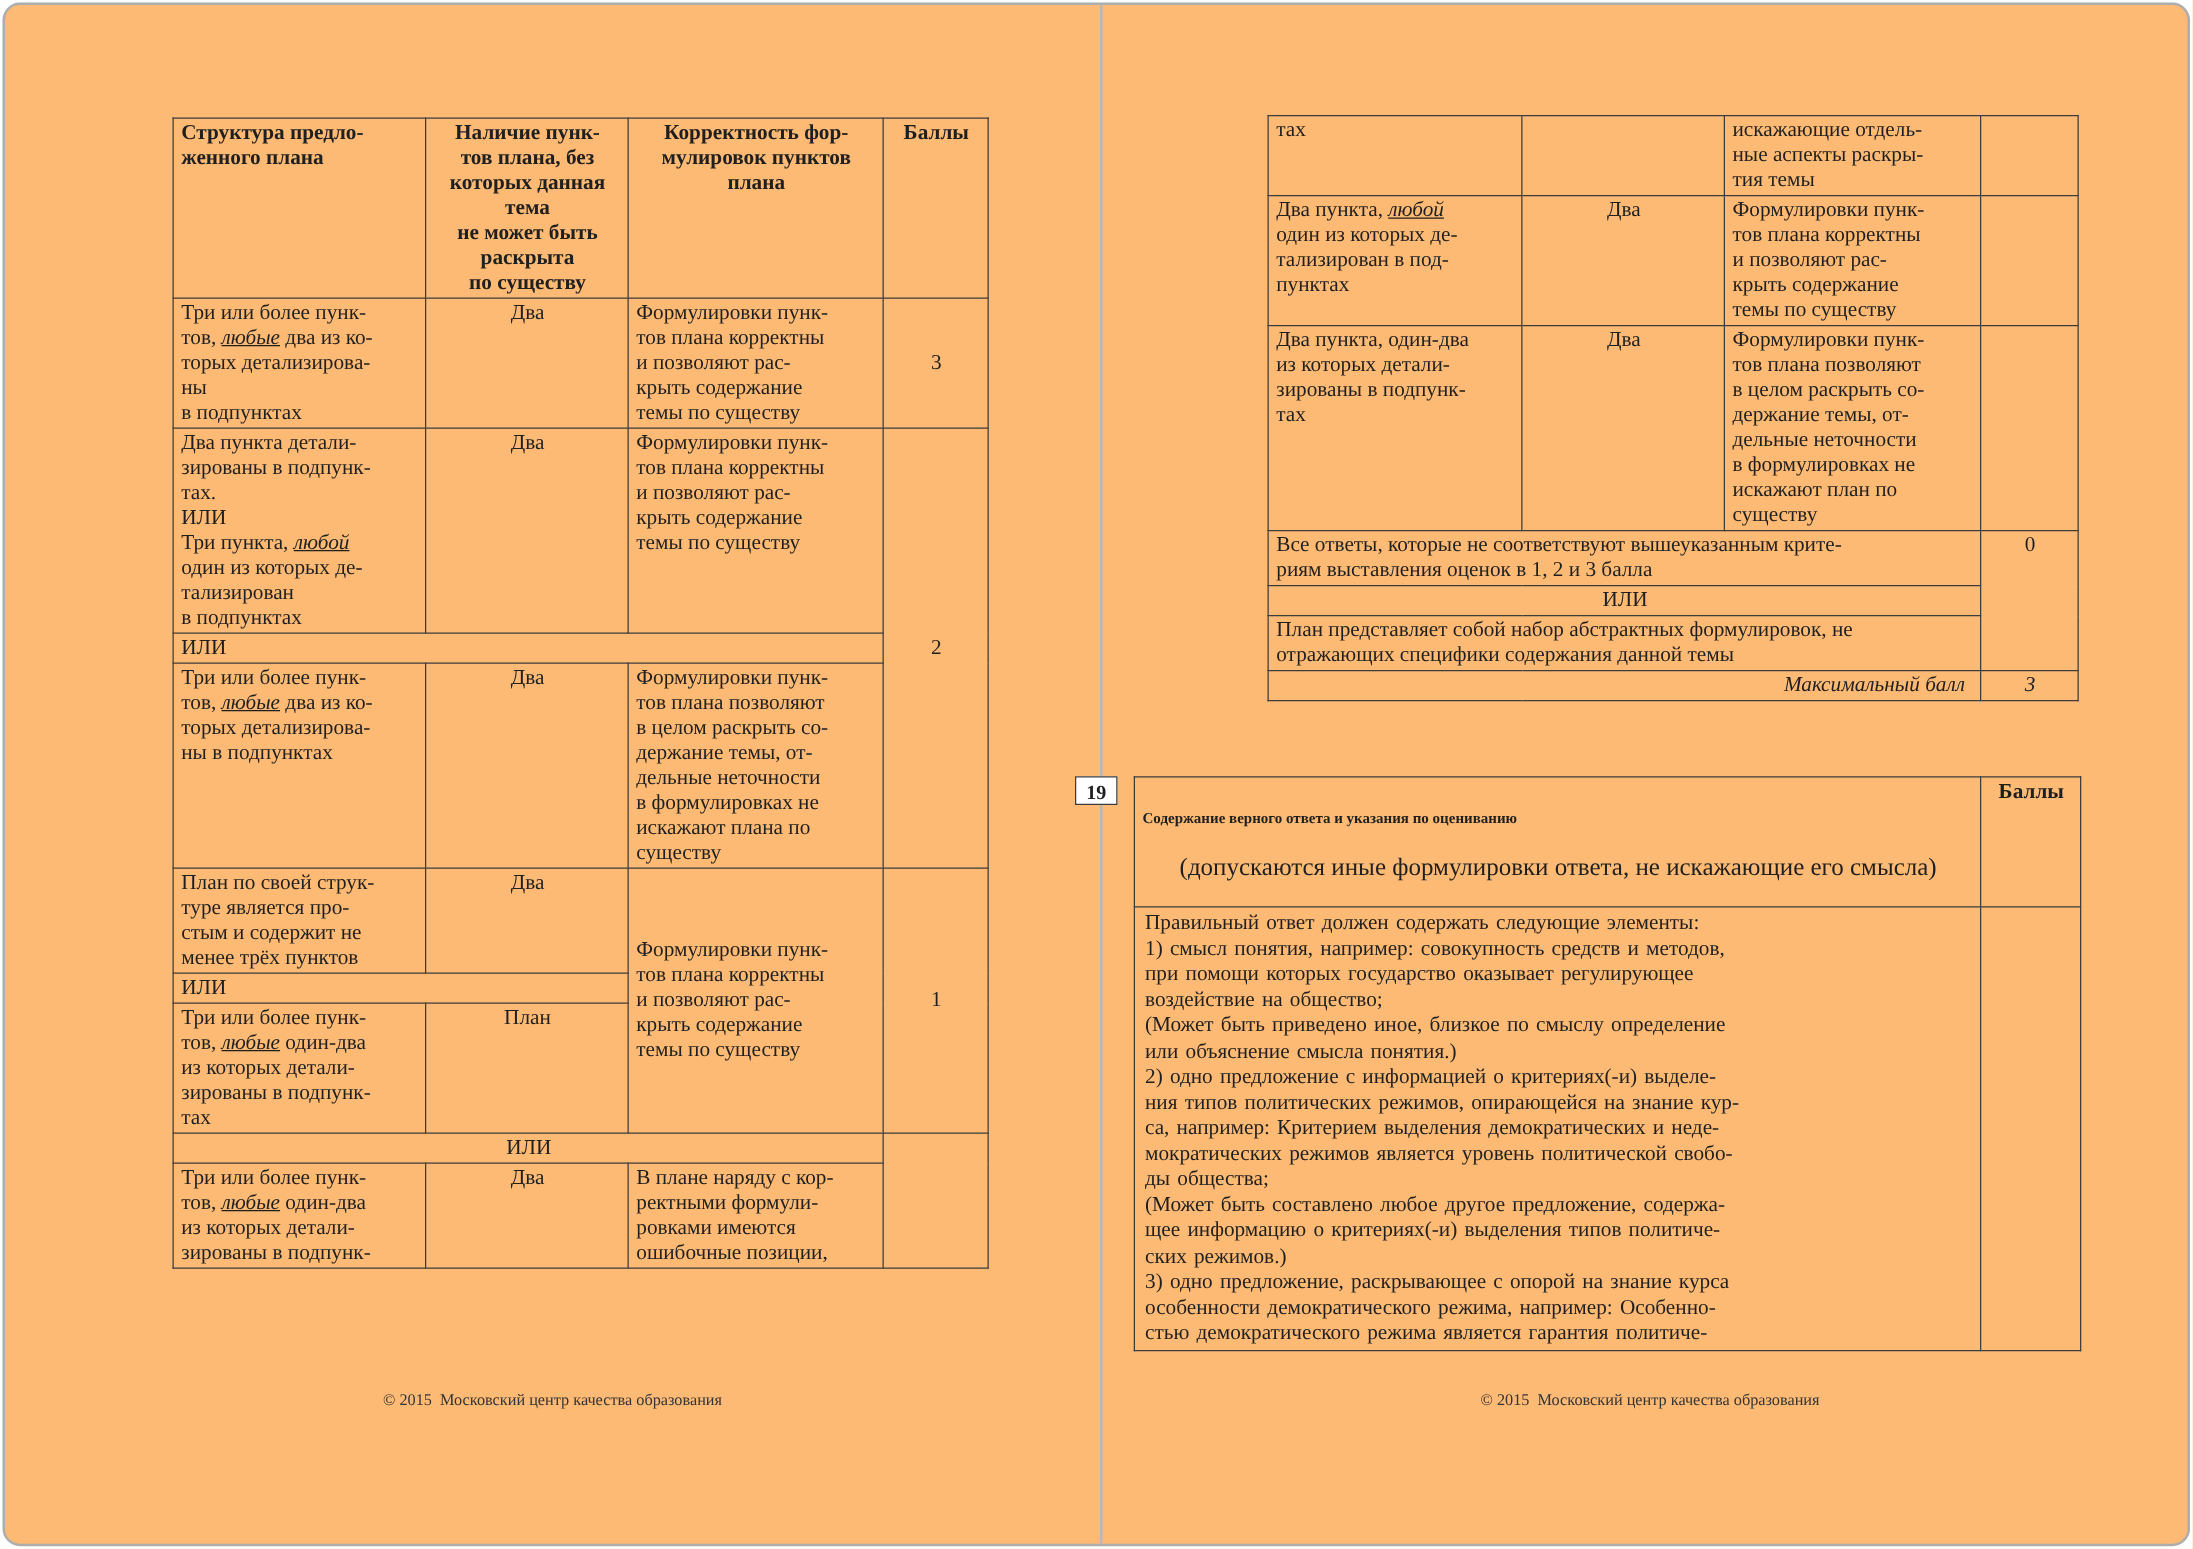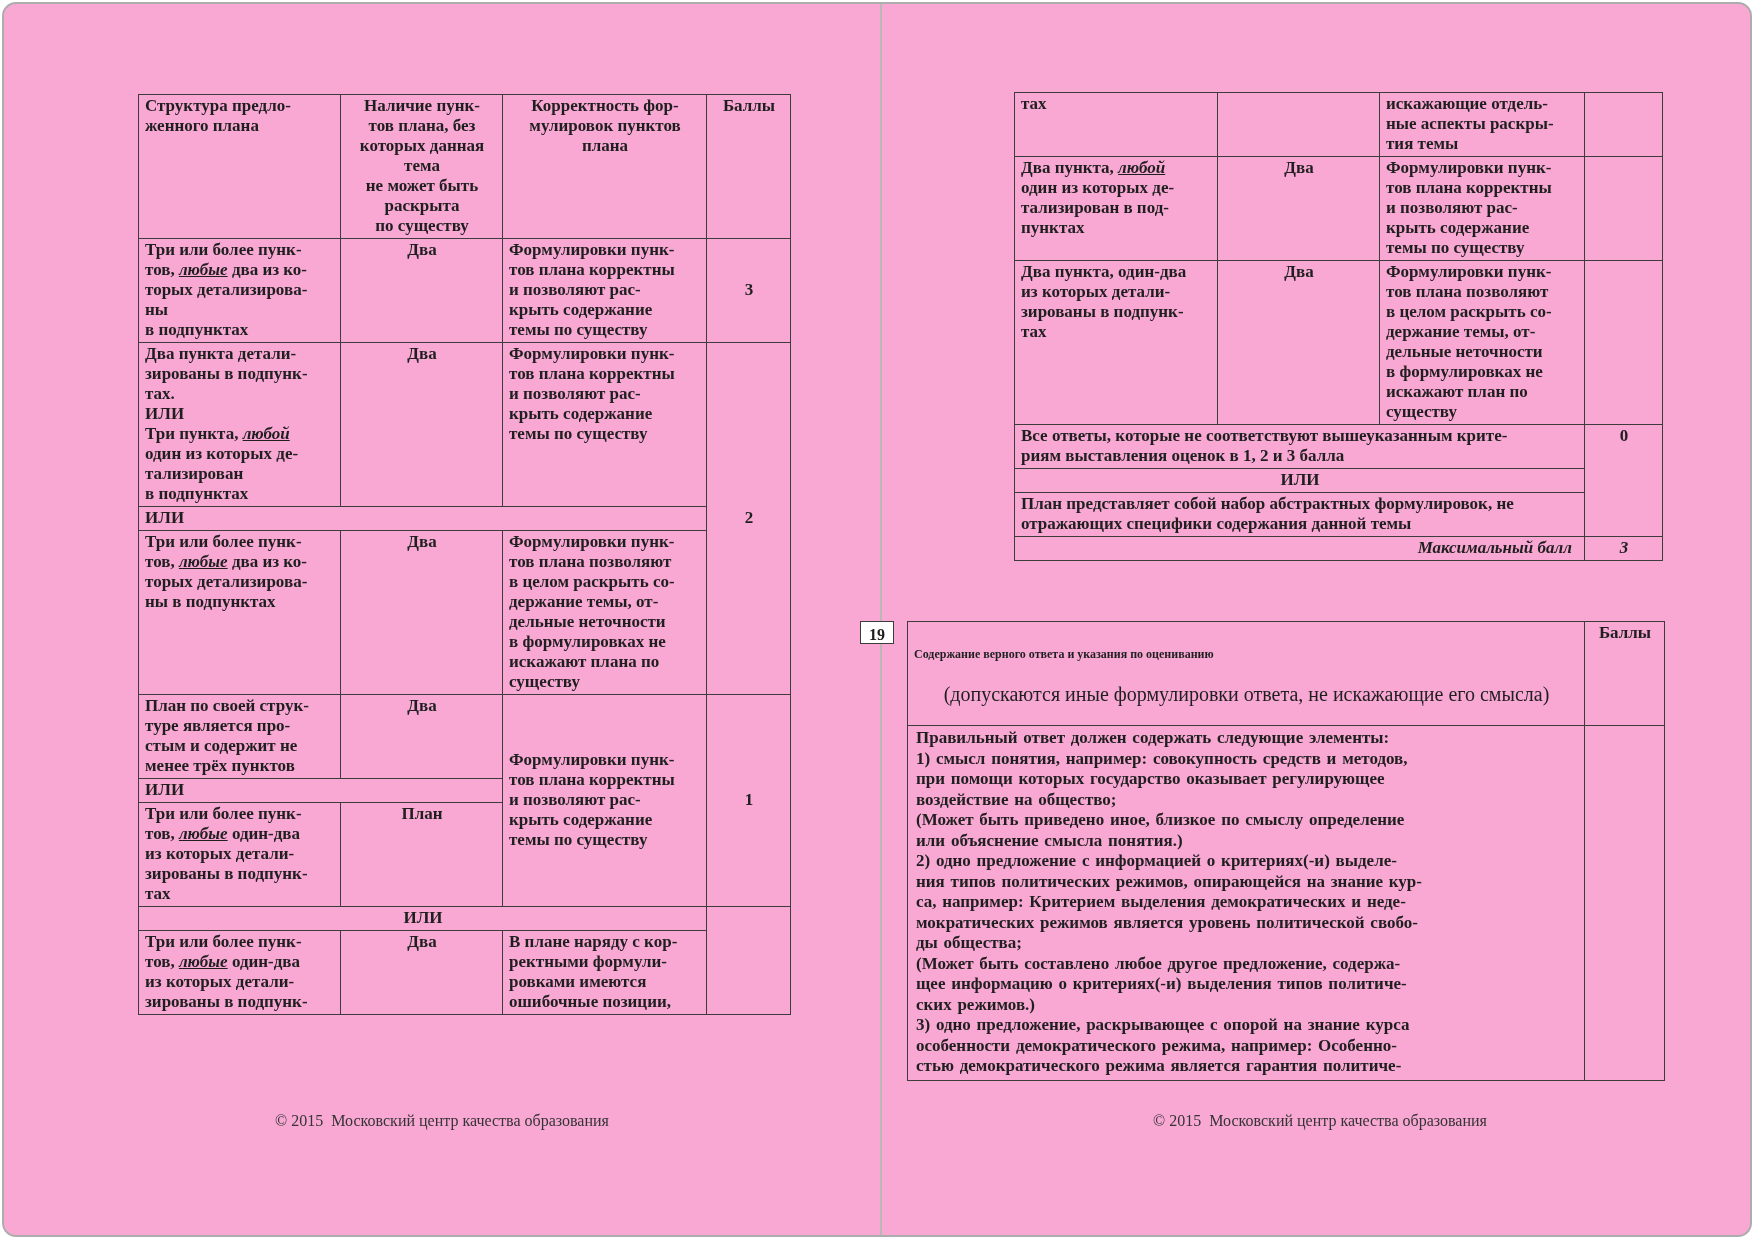--- a/index.html
+++ b/index.html
@@ -4,36 +4,36 @@
 <style>
   * { margin:0; padding:0; box-sizing:border-box; }
   html,body { background:#ffffff; }
   body {
     font-family:"Liberation Serif","DejaVu Serif",serif;
     color:#1f1f1f;
     width:1754px; height:1239px;
   }
   .frame {
     position:relative; width:1750px; height:1235px; margin:2px;
-    background:#f9a8d4; border:2px solid #adadad; border-radius:14px; overflow:hidden;
+    background:#fdba74; border:2px solid #adadad; border-radius:14px; overflow:hidden;
   }
   .divider { position:absolute; left:876px; top:0; bottom:0; width:2px; background:#b8b8b8; }
   .page { position:absolute; top:0; height:100%; width:876px; }
   .page-left { left:0; }
   .page-right { left:878px; }
 
   table { border-collapse:collapse; table-layout:fixed; }
   td, th {
     border:1px solid #3c3c3c;
     font-size:17px; line-height:20px;
     padding:1px 5px 2px 6px;
     vertical-align:top;
     white-space:pre-line;
     text-align:left;
-    font-weight:bold;
+    font-weight:normal;
     overflow:hidden;
   }
   th { font-weight:bold; text-align:center; }
   th.hleft { text-align:left; }
   .cc { text-align:center; }
   .score { text-align:center; vertical-align:middle; }
   .score-top { text-align:center; vertical-align:top; }
   .vmid { vertical-align:middle; }
   .or-l { text-align:left; }
   .or-c { text-align:center; }
@@ -52,21 +52,21 @@
   .task-badge {
     position:absolute; left:-22px; top:617px;
     width:34px; height:23px;
     border:1px solid #3c3c3c;
     font-weight:bold; font-size:16px; line-height:25px; text-align:center;
     background:#fff;
   }
 
   .footer {
     position:absolute; top:1108px; left:0; width:100%;
-    text-align:center; font-size:16px; color:#343434;
+    text-align:center; font-size:13px; color:#343434;
     white-space:pre;
   }
 </style>
 </head>
 <body>
 
 <div class="frame">
   <div class="divider"></div>
 
   <div class="page page-left">

